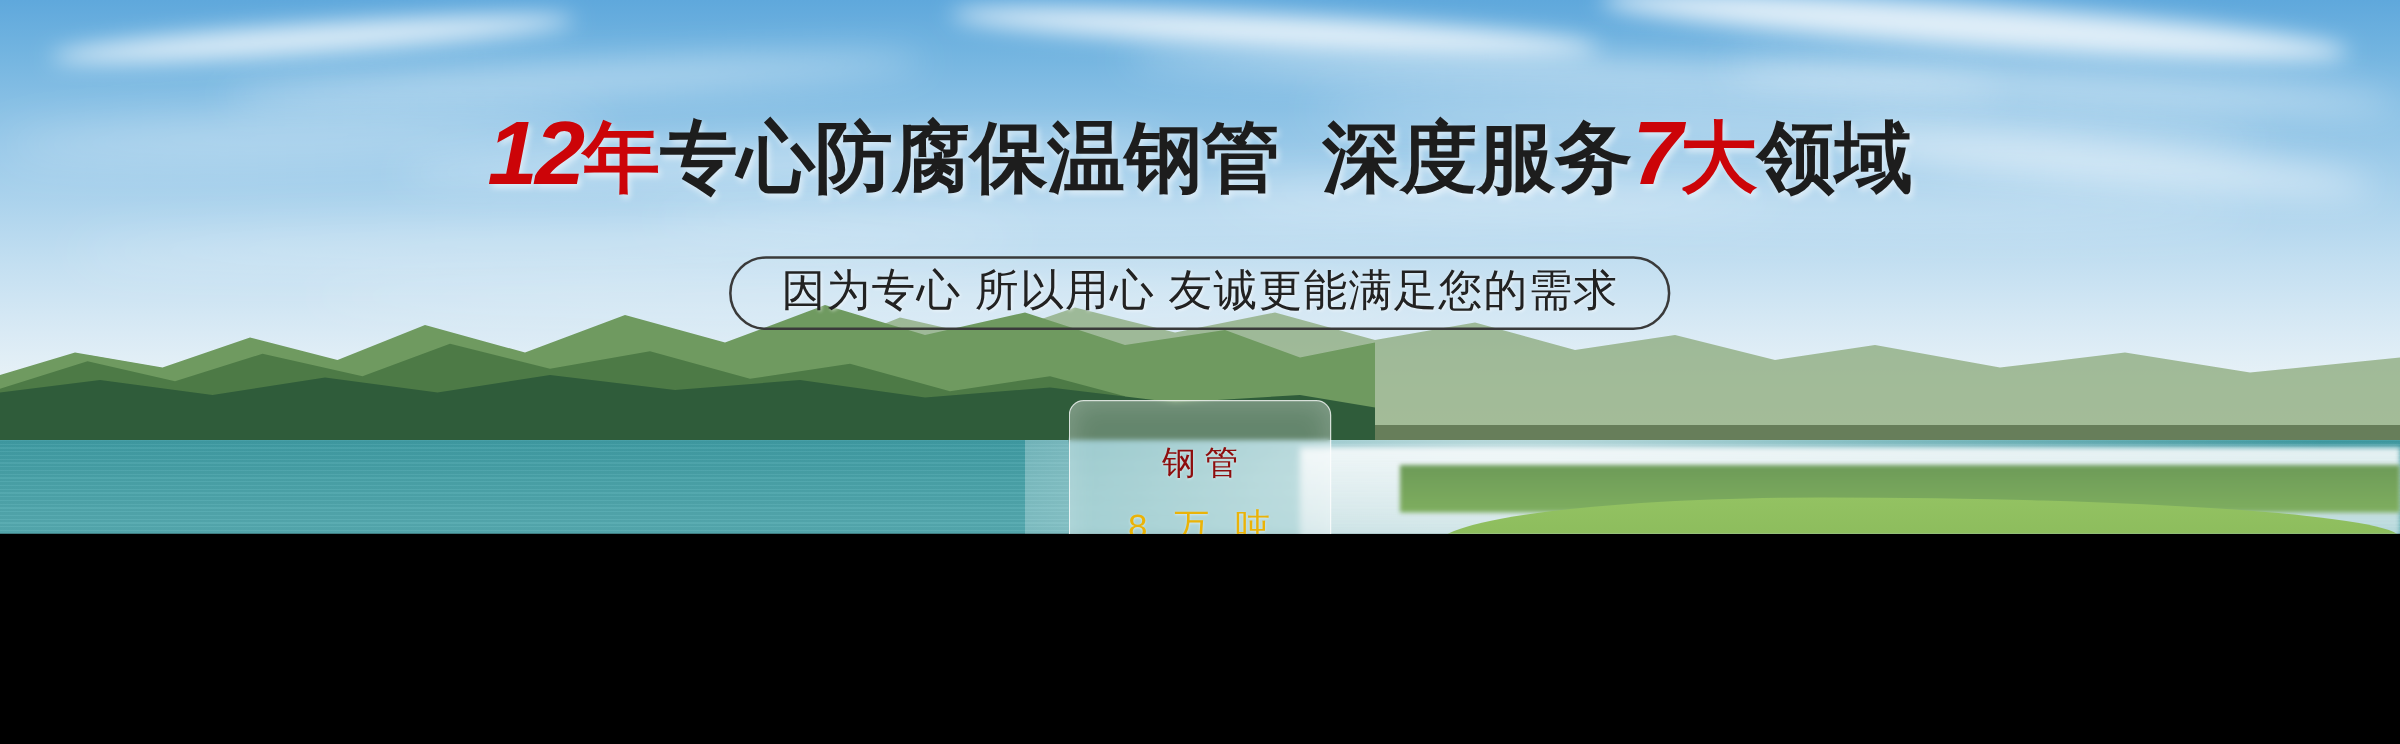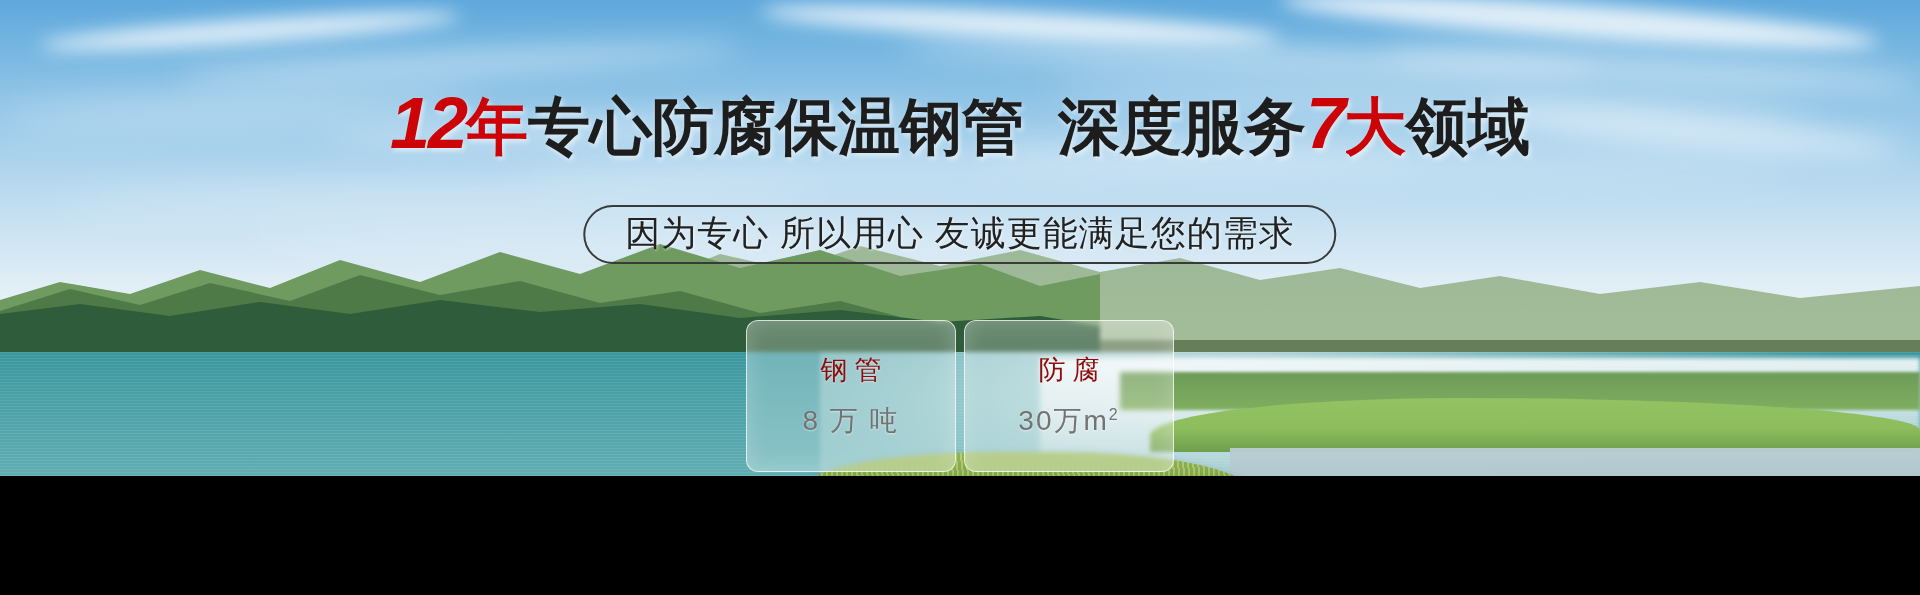--- a/index.html
+++ b/index.html
@@ -1,21 +1,21 @@
 <!DOCTYPE html>
 <html><head>
 <meta charset="utf-8">
 <title>Banner</title>
 <style>
   html,body{margin:0;padding:0;background:#000;}
   body{font-family:"Liberation Sans","DejaVu Sans",sans-serif;}
 
   .banner{
     position:relative;
-    width:1920px;height:476px;
+    width:1920px;height:427px;
     overflow:hidden;
     user-select:none;
   }
 
   
   .sky{
     position:absolute;left:0;top:0;width:1920px;height:340px;
     background:
       linear-gradient(to bottom,
         #5fa8dc 0%,
@@ -206,22 +206,23 @@
   .card .c-title{
     font-size:27px;
     letter-spacing:7px;
     text-indent:7px;
     color:#8d0d0d;
     text-shadow:0 1px 2px rgba(255,255,255,.5);
   }
   .card .c-value{
     font-size:28px;
     letter-spacing:2px;
-    color:#737373;
+    color:#eab308;
     text-shadow:0 1px 2px rgba(255,255,255,.5);
+    font-family:Liberation Mono, monospace;
   }
   .card .c-value sup{font-size:16px;vertical-align:super;}
 </style>
 </head>
 <body>
 
 <div class="banner">
 
   <div class="sky">
     <div class="cloud" style="left:40px;top:20px;width:420px;height:22px;transform:rotate(-4deg);"></div>
@@ -286,21 +287,17 @@
 
   <div class="pill">因为专心 所以用心  友诚更能满足您的需求</div>
 
   <div class="cards">
 
     <div class="card">
       <div class="c-title">钢管</div>
       <div class="c-value">8 万 吨</div>
     </div>
 
-    <div class="card">
-      <div class="c-title">防腐</div>
-      <div class="c-value"><span>30万m</span><sup>2</sup></div>
-    </div>
 
 
   </div>
 
 </div>
 
 </body></html>

